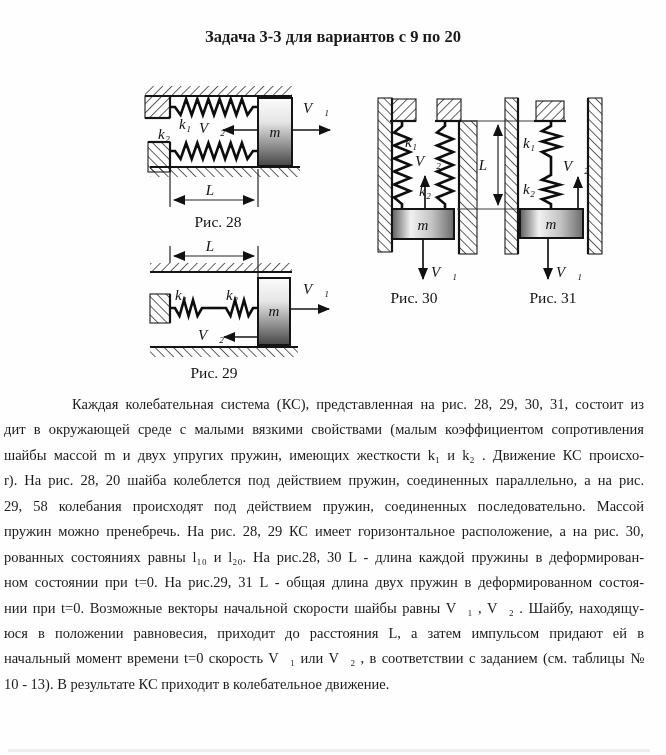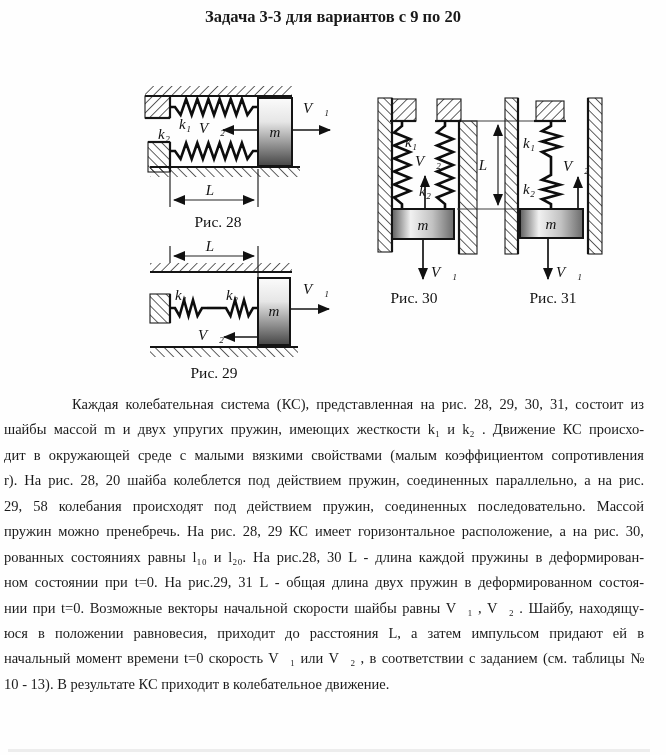--- a/index.html
+++ b/index.html
@@ -2,21 +2,21 @@
 <html><head>
 <meta charset="utf-8">
 <style>
   html,body{margin:0;padding:0;}
   body{
     width:666px;height:755px;position:relative;overflow:hidden;
     background:#fefefe;color:#1a1a1a;
     font-family:"Liberation Serif","DejaVu Serif",serif;
   }
   .title{
-    position:absolute;top:7px;left:0;width:666px;text-align:center;
+    position:absolute;top:27px;left:0;width:666px;text-align:center;
     font-weight:bold;font-size:16.5px;
   }
   .figs{position:absolute;top:0;left:0;}
   
   .hA{fill:url(#hA);stroke:none;}
   .hB{fill:url(#hB);stroke:none;}
   .outline{stroke:#1a1a1a;stroke-width:1.1;}
   .s2{stroke:#141414;stroke-width:2.2;fill:none;}
   .thin{stroke:#3d3d3d;stroke-width:1;fill:none;}
   .dimline{stroke:#222;stroke-width:1.2;fill:none;}
@@ -197,22 +197,22 @@
       <text class="lbl" x="551" y="229" text-anchor="middle">m</text>
 
       <line class="varrow" x1="548" y1="238" x2="548" y2="279" marker-end="url(#ah)"></line>
       <text class="lbl" x="556" y="277">V⃗₁</text>
       <text class="cap" x="553" y="303" text-anchor="middle">Рис. 31</text>
     </g>
   </svg>
 
   <div class="para">
     <div class="line first">Каждая колебательная система (КС), представленная на рис. 28, 29, 30, 31, состоит из</div>
+    <div class="line">дит в окружающей среде с малыми вязкими свойствами (малым коэффициентом сопротивления</div>
     <div class="line">шайбы массой m и двух упругих пружин, имеющих жесткости k₁ и k₂ . Движение КС происхо-</div>
-    <div class="line">дит в окружающей среде с малыми вязкими свойствами (малым коэффициентом сопротивления</div>
     <div class="line">r). На рис. 28, 20 шайба колеблется под действием пружин, соединенных параллельно, а на рис.</div>
     <div class="line">29, 58 колебания происходят под действием пружин, соединенных последовательно. Массой</div>
     <div class="line">пружин можно пренебречь. На рис. 28, 29 КС имеет горизонтальное расположение, а на рис. 30,</div>
     <div class="line">рованных состояниях равны l₁₀ и l₂₀. На рис.28, 30 L - длина каждой пружины в деформирован-</div>
     <div class="line">ном состоянии при t=0. На рис.29, 31 L - общая длина двух пружин в деформированном состоя-</div>
     <div class="line">нии при t=0. Возможные векторы начальной скорости шайбы равны V⃗₁ , V⃗₂ . Шайбу, находящу-</div>
     <div class="line">юся в положении равновесия, приходит до расстояния L, а затем импульсом придают ей в</div>
     <div class="line">начальный момент времени t=0 скорость V⃗₁ или V⃗₂ , в соответствии с заданием (см. таблицы №</div>
     <div class="line last">10 - 13). В результате КС приходит в колебательное движение.</div>
   </div>

